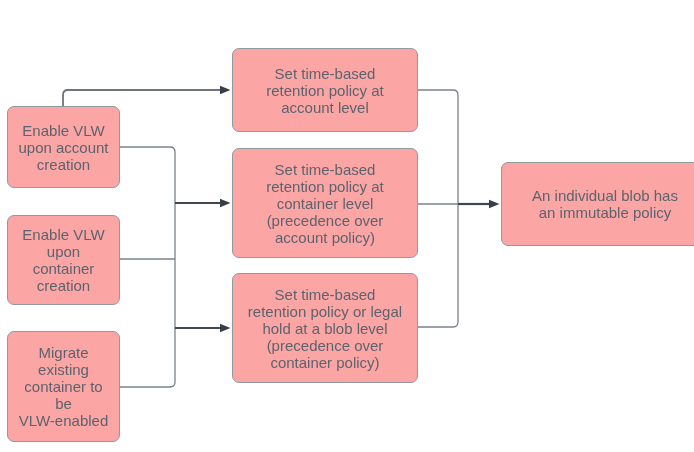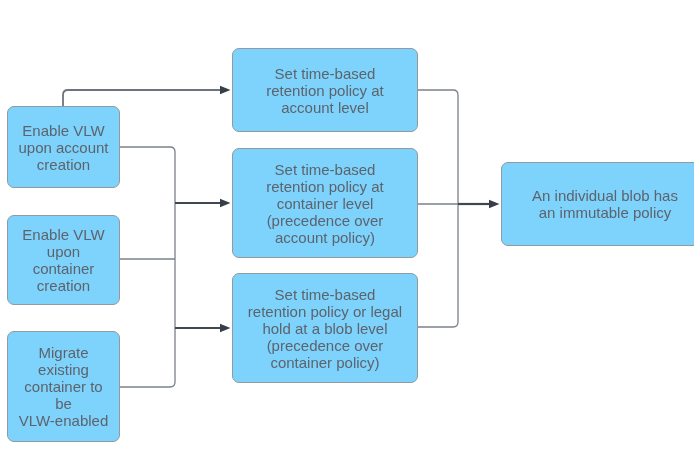--- a/index.html
+++ b/index.html
@@ -20,21 +20,21 @@
     left: 64px;
     top: 7px;
     font-size: 15px;
     line-height: 17px;
     color: #5d636d;
     white-space: nowrap;
   }
   .node {
     position: absolute;
     box-sizing: border-box;
-    background: #7dd3fc;
+    background: #fca5a5;
     border: 1px solid #9199a1;
     border-radius: 7px;
     display: flex;
     align-items: center;
     justify-content: center;
     text-align: center;
     color: #5d636d;
     font-size: 15px;
     line-height: 17px;
     white-space: pre-line;

